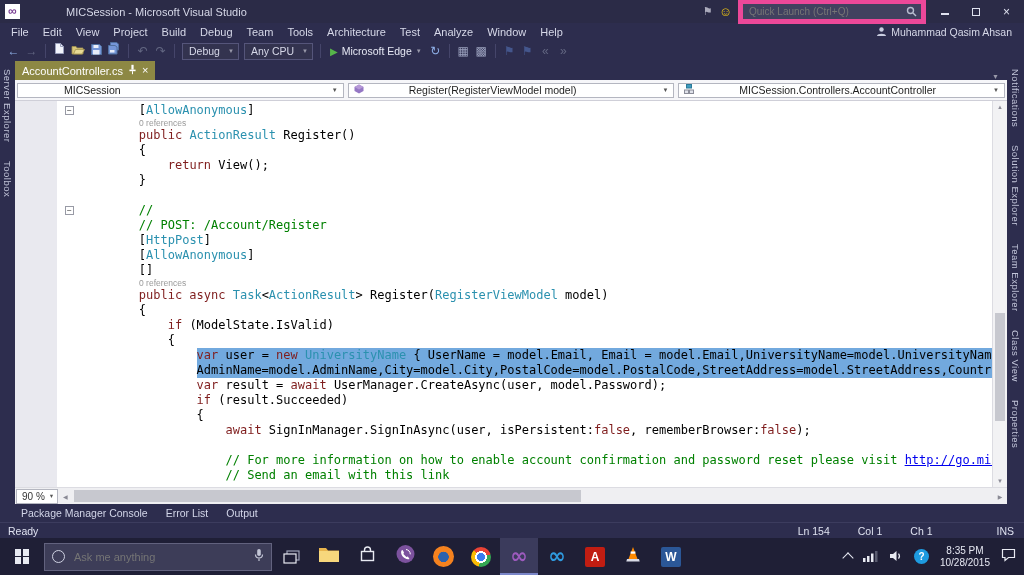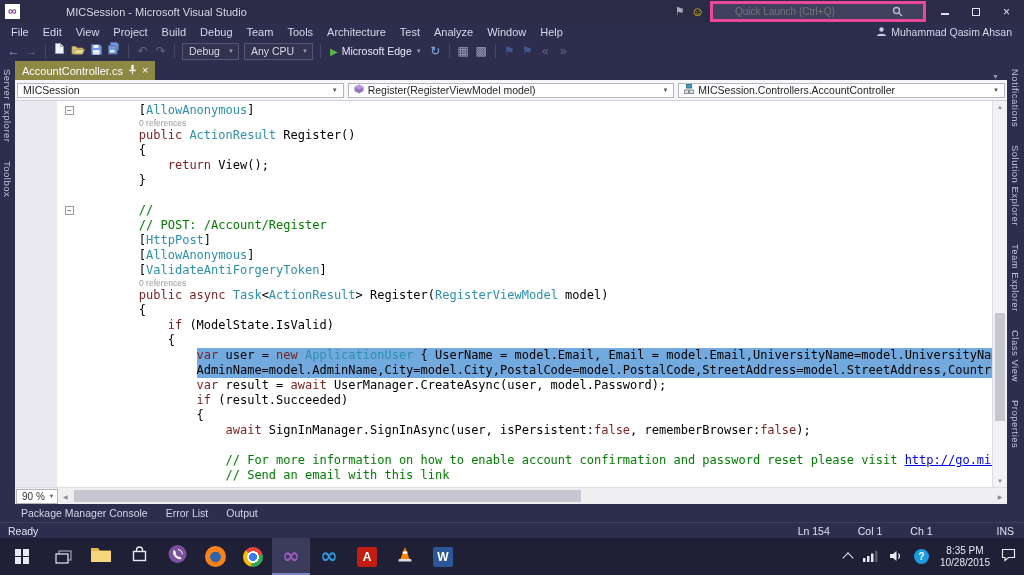--- a/index.html
+++ b/index.html
@@ -8,22 +8,22 @@
   #app{position:absolute;inset:0;width:1024px;height:575px;display:flex;flex-direction:column;}
   .flex{flex:1;}
 
   
   .titlebar{height:23px;display:flex;align-items:center;gap:6px;padding:0 5px;background:#2b2b47;}
   .vslogo{width:15px;height:15px;background:#fff;color:#7a3f94;font-size:12px;line-height:14px;
           text-align:center;font-weight:bold;}
   .title-text{font-size:11px;color:#d6d8e8;white-space:nowrap;padding-left:40px;}
   .tb-flag{color:#aab;font-size:11px;}
   .smiley{color:#f2c811;font-size:13px;line-height:13px;}
-  .quick-launch{width:170px;height:15px;background:#41415f;border:3px solid #ec4899;display:flex;
-                align-items:center;padding:0 20px;gap:0;}
+  .quick-launch{width:170px;height:15px;background:#41415f;border:5px solid #ec4899;display:flex;
+                align-items:center;padding:0 4px;gap:0;}
   .quick-launch input{flex:1;min-width:0;background:transparent;border:0;outline:none;color:#b9bdd0;
                 font-size:10px;font-family:inherit;}
   .wbtn{width:25px;height:17px;display:flex;align-items:center;justify-content:center;color:#dfe2f0;
         font-size:12px;line-height:12px;}
   .minbar{width:8px;height:2px;background:#dfe2f0;margin-top:4px;}
   .maxbox{width:8px;height:8px;border:1.5px solid #dfe2f0;box-sizing:border-box;}
 
   
   .menubar{height:18px;display:flex;align-items:center;font-size:11px;color:#d6d8e8;padding:0 4px;}
   .menu-item{padding:0 7px;white-space:nowrap;}
@@ -51,21 +51,21 @@
   .tabrow{height:19px;display:flex;align-items:flex-end;background:#2d2d4e;}
   .doc-tab{height:19px;display:flex;align-items:center;gap:5px;background:#8d8844;color:#fff;
            font-size:11px;padding:0 7px;}
   .tab-close{font-size:11px;line-height:11px;color:#fff;}
   .tabrow-chev{margin-left:auto;color:#99a;font-size:7px;padding:0 8px;}
 
   .navrow{height:18px;background:#f6f6f9;display:flex;align-items:center;padding:1px 2px;gap:4px;
           border-bottom:1px solid #cfcfd8;}
   .combo{flex:1;display:flex;align-items:center;height:15px;background:#fff;border:1px solid #b4b6c0;
          font-size:10.5px;color:#1e1e1e;padding:0 2px 0 5px;gap:4px;min-width:0;box-sizing:border-box;}
-  .combo .lbl{white-space:nowrap;overflow:hidden;}
+  .combo .lbl{white-space:nowrap;overflow:hidden;margin-left:41px;}
   .combo .ddc{margin-left:auto;font-size:6px;color:#555;padding:0 3px;}
 
   .editrow{flex:1;display:flex;min-height:0;}
   .editor{flex:1;position:relative;background:#fff;overflow:hidden;min-width:0;}
   .bp-margin{position:absolute;left:0;top:0;bottom:0;width:42px;background:#e9e9ef;}
   .code-area{position:absolute;inset:0;padding-top:2px;font-family:"DejaVu Sans Mono",monospace;
              font-size:12px;color:#000;}
   .code-line{height:15px;line-height:15px;display:flex;white-space:pre;padding-left:66px;
              position:relative;overflow:hidden;}
   .code-line > span{flex:0 0 auto;}
@@ -305,27 +305,27 @@
               <div class="code-lens">0 references</div>
               <div class="code-line"><span>        </span><span class="tok-k">public </span><span class="tok-t">ActionResult</span><span> Register()</span></div>
               <div class="code-line"><span>        {</span></div>
               <div class="code-line"><span>            </span><span class="tok-k">return</span><span> View();</span></div>
               <div class="code-line"><span>        }</span></div>
               <div class="code-line"></div>
               <div class="code-line"><span>        </span><span class="tok-c">//</span><span class="outline-box">−</span></div>
               <div class="code-line"><span>        </span><span class="tok-c">// POST: /Account/Register</span></div>
               <div class="code-line"><span>        [</span><span class="tok-t">HttpPost</span><span>]</span></div>
               <div class="code-line"><span>        [</span><span class="tok-t">AllowAnonymous</span><span>]</span></div>
-              <div class="code-line"><span>        [</span><span class="tok-t">ValidateAntiForgeryToken</span><span>]</span></div>
+              <div class="code-line"><span>        [</span><span>]</span></div>
               <div class="code-lens">0 references</div>
               <div class="code-line"><span>        </span><span class="tok-k">public async </span><span class="tok-t">Task</span><span>&lt;</span><span class="tok-t">ActionResult</span><span>&gt; Register(</span><span class="tok-t">RegisterViewModel</span><span> model)</span></div>
               <div class="code-line"><span>        {</span></div>
               <div class="code-line"><span>            </span><span class="tok-k">if</span><span> (ModelState.IsValid)</span></div>
               <div class="code-line"><span>            {</span></div>
-              <div class="code-line sel-line"><span>                </span><span class="sel-region"><span class="tok-k">var</span><span> user = </span><span class="tok-k">new</span><span> </span><span class="tok-t">ApplicationUser</span><span> { UserName = model.Email, Email = model.Email,UniversityName=model.UniversityName,</span></span></div>
+              <div class="code-line sel-line"><span>                </span><span class="sel-region"><span class="tok-k">var</span><span> user = </span><span class="tok-k">new</span><span> </span><span class="tok-t">UniversityName</span><span> { UserName = model.Email, Email = model.Email,UniversityName=model.UniversityName,</span></span></div>
               <div class="code-line sel-line"><span>                </span><span class="sel-region"><span>AdminName=model.AdminName,City=model.City,PostalCode=model.PostalCode,StreetAddress=model.StreetAddress,Country=mode</span></span></div>
               <div class="code-line"><span>                </span><span class="tok-k">var</span><span> result = </span><span class="tok-k">await</span><span> UserManager.CreateAsync(user, model.Password);</span></div>
               <div class="code-line"><span>                </span><span class="tok-k">if</span><span> (result.Succeeded)</span></div>
               <div class="code-line"><span>                {</span></div>
               <div class="code-line"><span>                    </span><span class="tok-k">await</span><span> SignInManager.SignInAsync(user, isPersistent:</span><span class="tok-k">false</span><span>, rememberBrowser:</span><span class="tok-k">false</span><span>);</span></div>
               <div class="code-line"></div>
               <div class="code-line"><span>                    </span><span class="tok-c">// For more information on how to enable account confirmation and password reset please visit </span><span class="tok-lk">http://go.microso</span></div>
               <div class="code-line"><span>                    </span><span class="tok-c">// Send an email with this link</span></div>
             </div>
         </div>
@@ -377,20 +377,31 @@
 
   <div class="taskbar">
     <div class="start-btn">
       <span class="win-logo">
           <span></span>
           <span></span>
           <span></span>
           <span></span>
         </span>
     </div>
+    <div class="tb-search">
+      <span class="cortana-ring"></span>
+      <input placeholder="Ask me anything" style="">
+      <span>
+        <svg width="10" height="14" viewBox="0 0 10 14">
+            <rect x="3.2" y="1" width="3.6" height="7" rx="1.8" fill="#c3c6d6"></rect>
+            <path d="M1.5 6.5a3.5 3.5 0 007 0" fill="none" stroke="#c3c6d6" stroke-width="1.2"></path>
+            <line x1="5" y1="10.5" x2="5" y2="13" stroke="#c3c6d6" stroke-width="1.2"></line>
+          </svg>
+      </span>
+    </div>
     <div class="task-view">
       <svg width="17" height="14" viewBox="0 0 17 14">
           <rect x="4" y="1" width="12" height="9" fill="none" stroke="#9ea2b8" stroke-width="1.2"></rect>
           <rect x="1" y="4" width="12" height="9" fill="#1f1f36" stroke="#e8eaf2" stroke-width="1.2"></rect>
         </svg>
     </div>
     <div class="tb-app">
       <span>
         <svg width="22" height="17" viewBox="0 0 22 17">
             <path d="M1 2h7l2 2.5h11V16H1z" fill="#e9b54d"></path>

